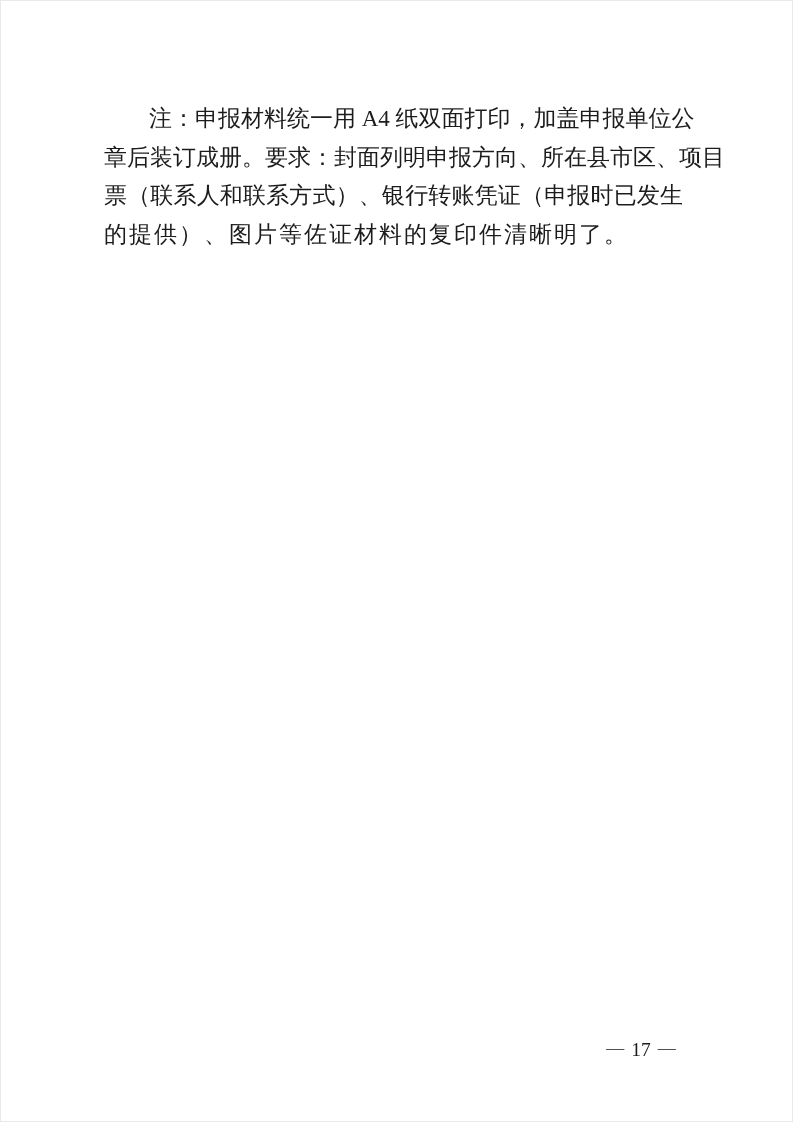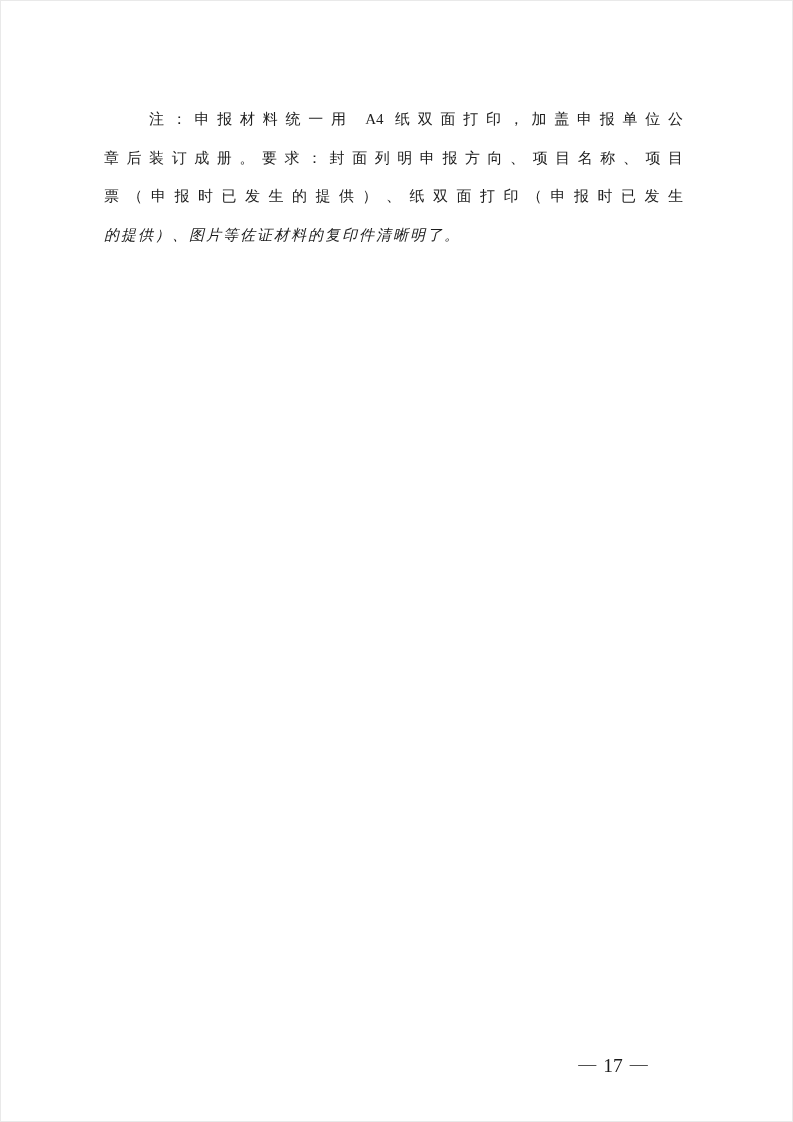--- a/index.html
+++ b/index.html
@@ -19,69 +19,67 @@
     overflow: hidden;
   }
   .note-block {
     position: absolute;
     left: 103px;
     top: 99px;
     width: 579px;
   }
   .note-line {
     display: block;
-    font-size: 15px;
+    font-size: 23px;
     line-height: 38.6px;
     height: 38.6px;
     white-space: nowrap;
     text-align: justify;
     text-align-last: justify;
     color: #1c1c1c;
   }
   .note-line.first {
     text-indent: 45px;
   }
   .note-line.last {
     text-align: left;
     text-align-last: left;
     letter-spacing: 2px;
     white-space: normal;
-    font-style: italic;
   }
   .page-footer {
     position: absolute;
-    left: 560px;
+    left: 588px;
     top: 1036px;
     width: 104px;
     text-align: center;
     font-size: 19.5px;
     line-height: 26px;
     color: #1c1c1c;
-    margin-top: 16px;
   }
   .footer-dash {
     color: #4a4a4a;
     padding: 0 7px;
     position: relative;
     top: -2px;
     font-size: 18px;
   }
   .footer-number {
     color: #1c1c1c;
   }
 </style>
 </head>
 <body>
 
 <div class="page">
 
   <div class="note-block">
     <span class="note-line first">注：申报材料统一用 A4 纸双面打印，加盖申报单位公</span>
-    <span class="note-line">章后装订成册。要求：封面列明申报方向、项目名称、项目</span>
-    <span class="note-line">票（申报时已发生的提供）、纸双面打印（申报时已发生</span>
+    <span class="note-line">章后装订成册。要求：封面列明申报方向、所在县市区、项目</span>
+    <span class="note-line">票（联系人和联系方式）、银行转账凭证（申报时已发生</span>
     <span class="note-line last">的提供）、图片等佐证材料的复印件清晰明了。</span>
   </div>
 
   <div class="page-footer">
     <span class="footer-dash">—</span><span class="footer-number">17</span><span class="footer-dash">—</span>
   </div>
 
 </div>
 
 </body></html>

